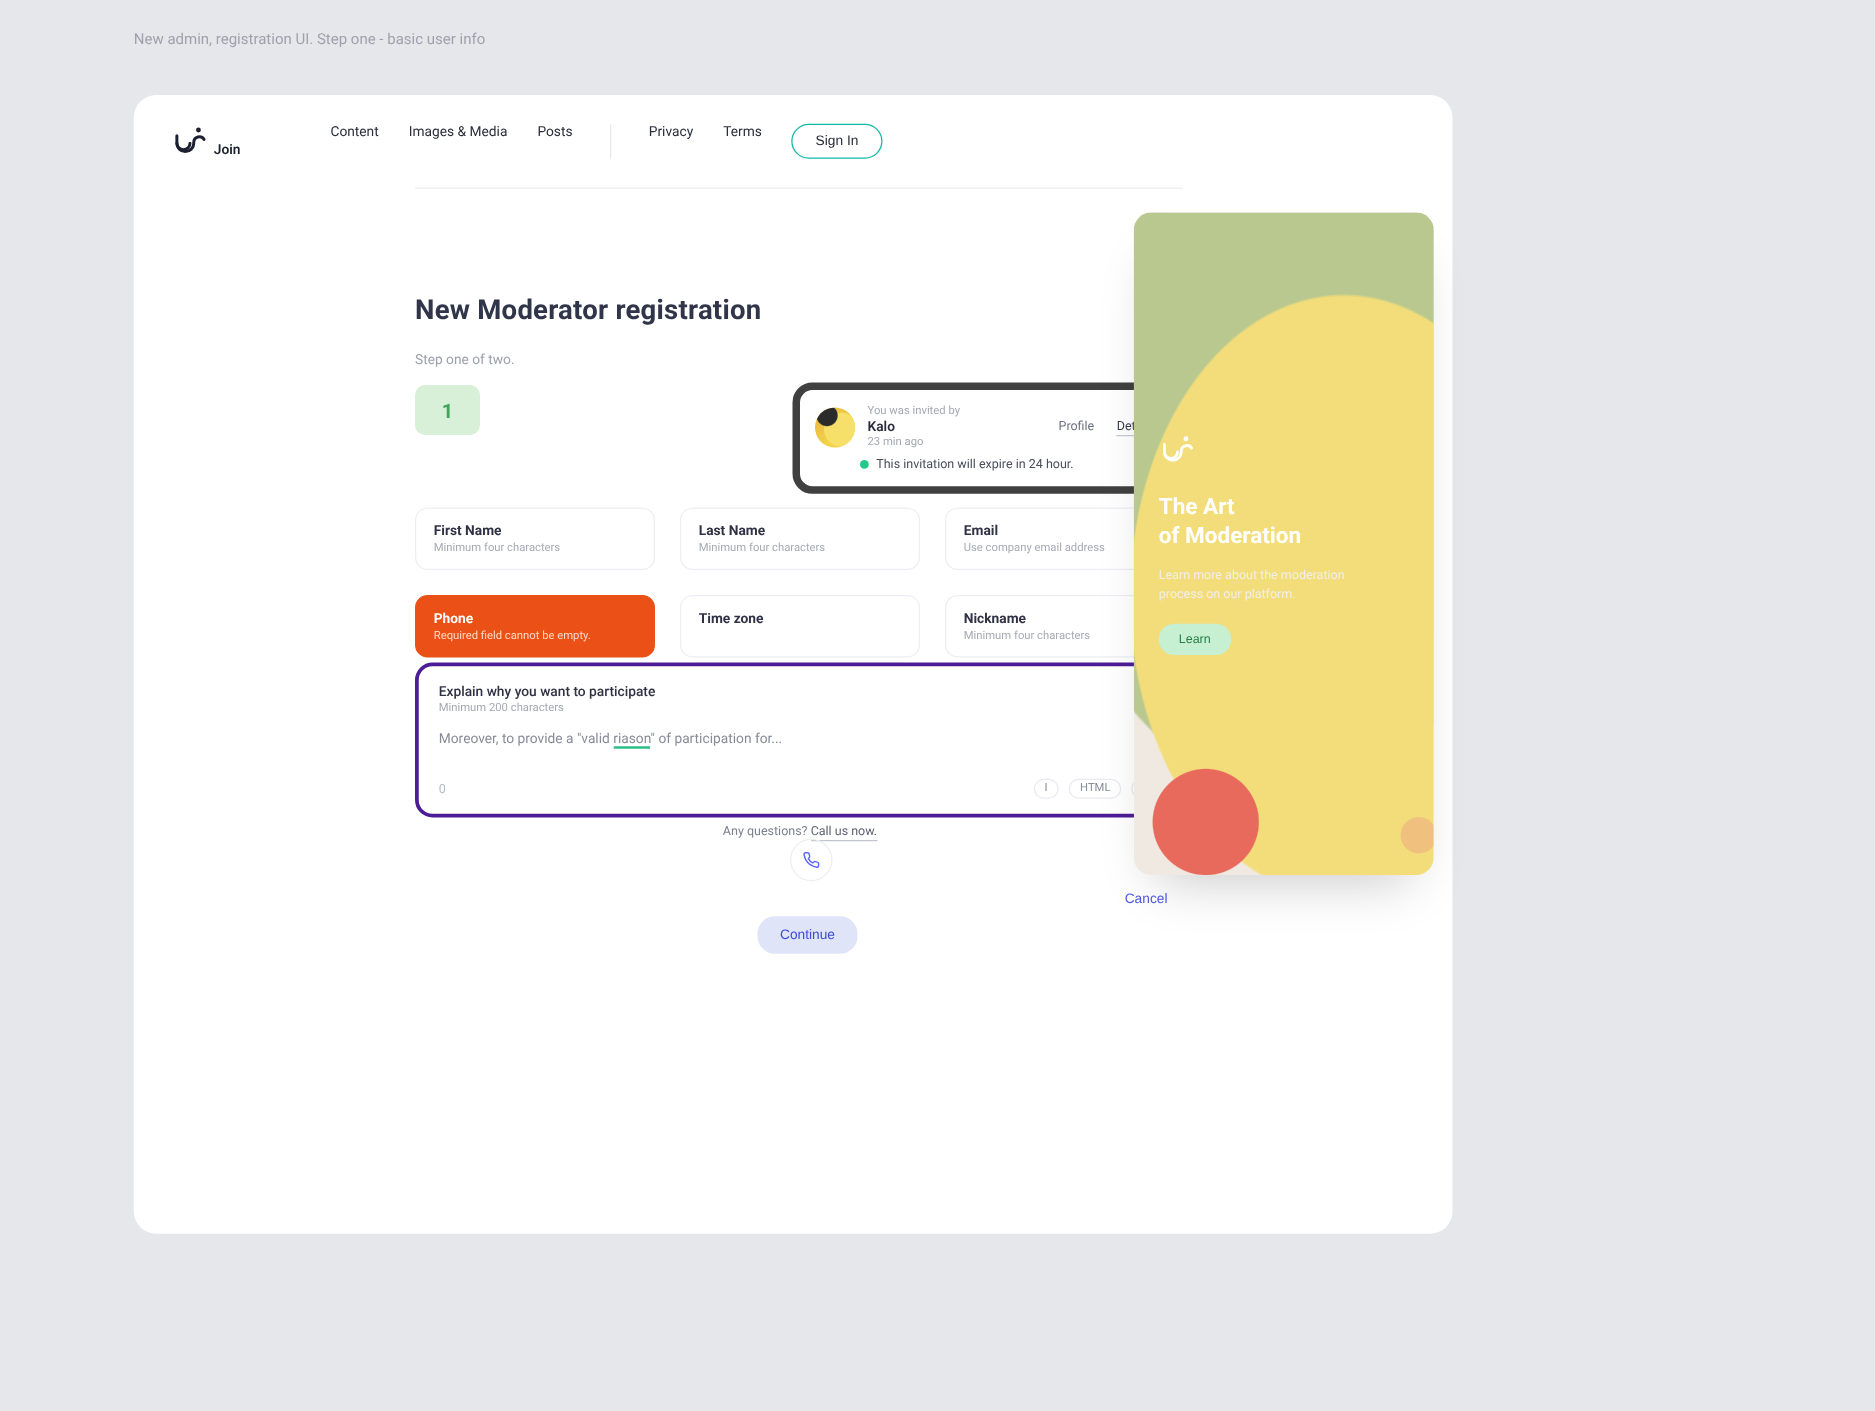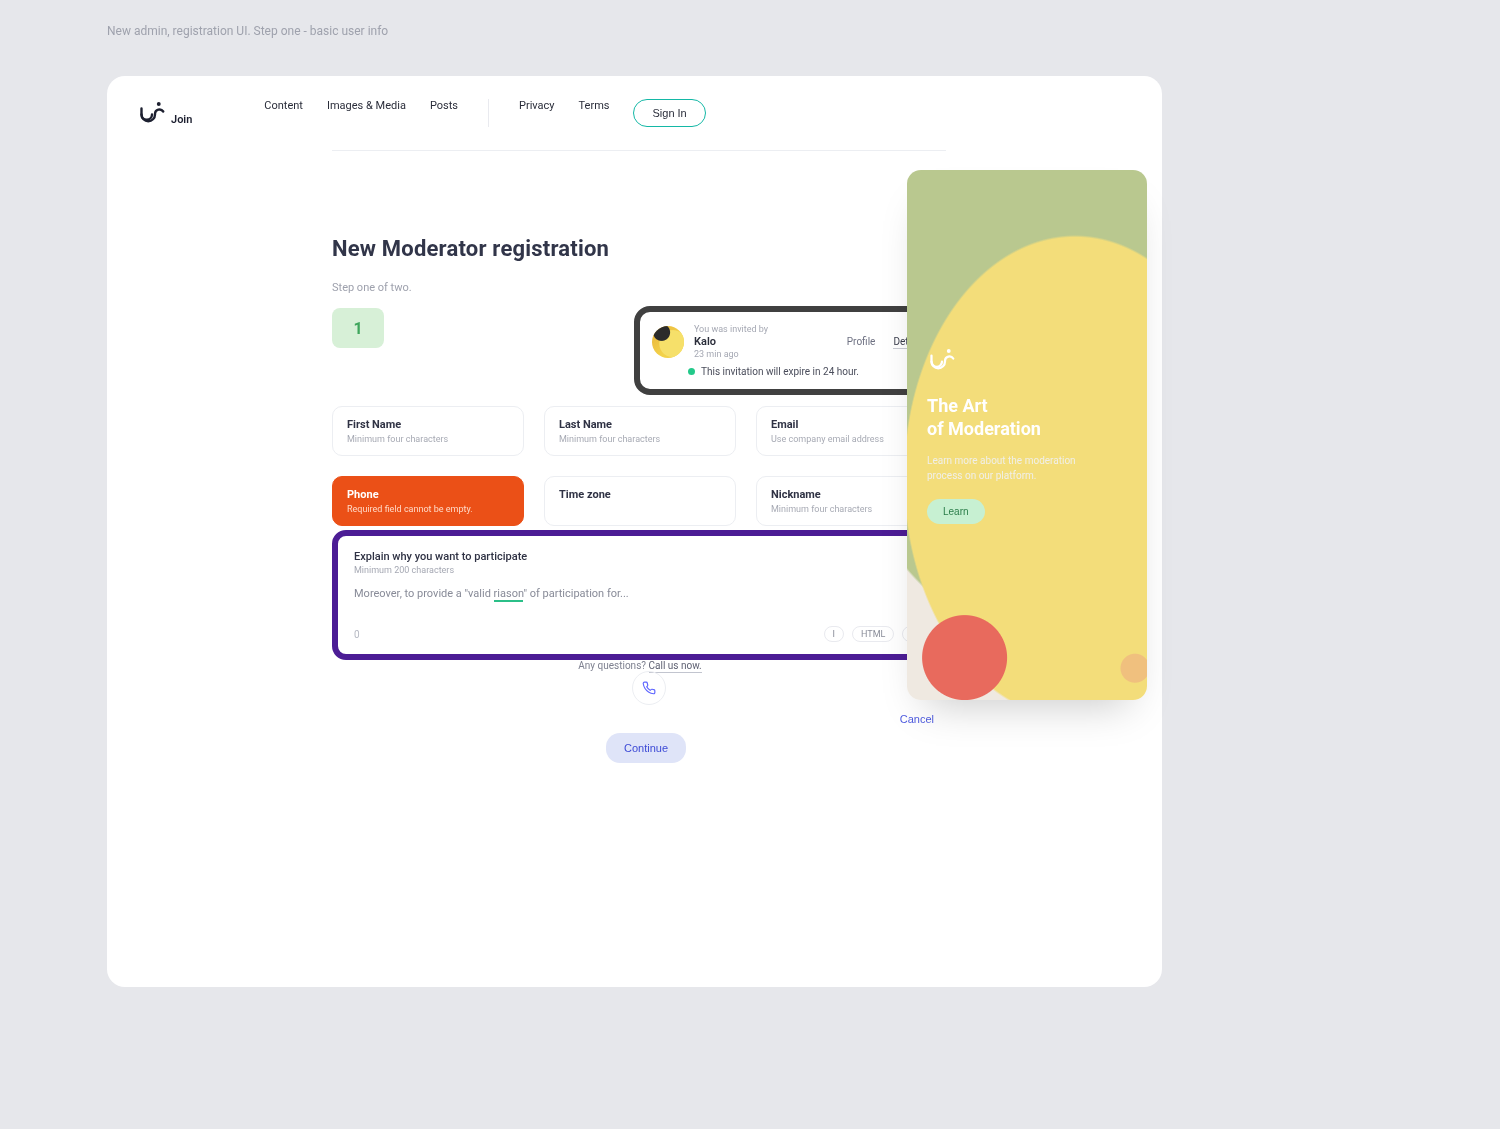--- a/index.html
+++ b/index.html
@@ -162,21 +162,21 @@
     border-color: #eb5017;
   }
   .field.error .label { color: #fff; }
   .field.error .hint { color: #ffd9c7; }
   
   .explain {
     position: absolute;
     top: 294px;
     left: 0;
     width: 616px;
-    border: 6px solid #4c1d95;
+    border: 3px solid #4c1d95;
     border-radius: 14px;
     padding: 14px 16px 12px;
   }
   .explain .label { font-size: 11px; font-weight: 500; color: #2f3244; }
   .explain .hint { font-size: 9px; color: #a5a8b3; margin-top: 2px; }
   .explain .content {
     font-size: 11px;
     color: #888b98;
     margin-top: 12px;
   }

